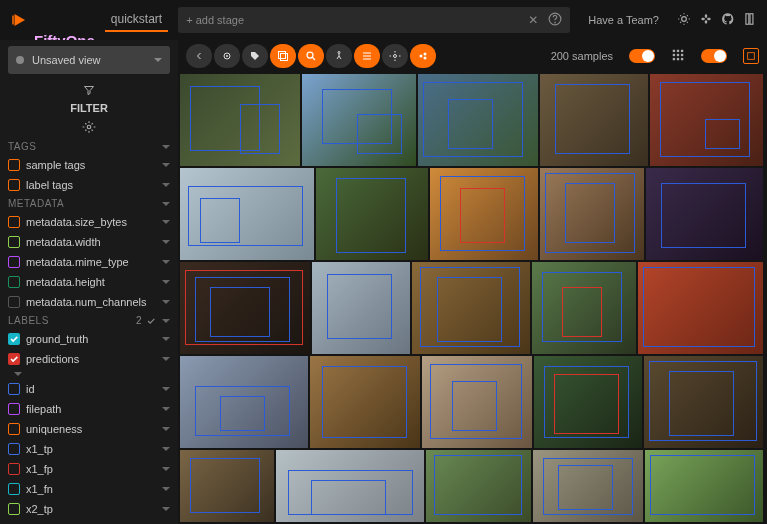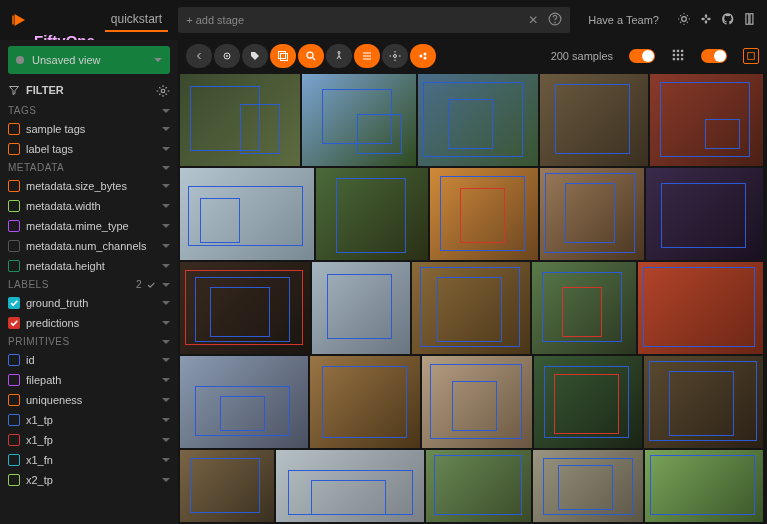--- a/index.html
+++ b/index.html
@@ -18,26 +18,26 @@
 .help-icon { color: #888; margin-left: 6px; }
 .team-link { font-size: 11px; color: #aaa; margin-left: 8px; }
 .top-icons { display: flex; gap: 8px; align-items: center; color: #aaa; margin-left: 8px; }
 .top-icons > * { cursor: pointer; }
 
 
 .main { flex: 1; display: flex; overflow: hidden; }
 
 
 .sidebar { width: 178px; background: #1a1a1a; overflow-y: auto; }
-.view-sel { margin: 6px 8px; height: 28px; background: #15803d; border-radius: 3px; display: flex; align-items: center; padding: 0 8px; gap: 8px; cursor: pointer; }
+.view-sel { margin: 6px 8px; height: 28px; background: #404040; border-radius: 3px; display: flex; align-items: center; padding: 0 8px; gap: 8px; cursor: pointer; }
 .dot-gray { width: 8px; height: 8px; border-radius: 50%; background: #888; }
 .view-sel-label { flex: 1; font-size: 11px; color: #ccc; }
 .caret { width: 0; height: 0; border-left: 4px solid transparent; border-right: 4px solid transparent; border-top: 4px solid #888; }
 
-.filter-hdr { display: flex; padding: 4px 8px; gap: 6px; }
+.filter-hdr { display: flex; align-items: center; padding: 4px 8px; gap: 6px; flex-direction: column; }
 .filter-hdr .label { flex: 1; font-size: 11px; font-weight: 600; color: #ccc; }
 
 .section-hdr { display: flex; align-items: center; padding: 3px 8px; color: #777; font-size: 10px; letter-spacing: 0.5px; }
 .section-hdr .label { flex: 1; }
 .section-badge { font-size: 10px; color: #888; margin-right: 4px; }
 
 .field-row { display: flex; align-items: center; padding: 2px 8px; gap: 6px; height: 20px; cursor: pointer; }
 .swatch { width: 12px; height: 12px; border: 1.5px solid #555; border-radius: 2px; flex-shrink: 0; }
 .swatch.checked { border: none; display: flex; align-items: center; justify-content: center; }
 .swatch.checked svg { width: 10px; height: 10px; }
@@ -172,27 +172,27 @@
             <span class="swatch" style="border-color:#8fd14f"></span>
             <span class="field-name">metadata.width</span>
             <span class="chev"></span>
           </div>
           <div class="field-row">
             <span class="swatch" style="border-color:#b74cff"></span>
             <span class="field-name">metadata.mime_type</span>
             <span class="chev"></span>
           </div>
           <div class="field-row">
+            <span class="swatch" style="border-color:#1a8f5c"></span>
+            <span class="field-name">metadata.height</span>
+            <span class="chev"></span>
+          </div>
+          <div class="field-row">
             <span class="swatch" style="border-color:#555"></span>
             <span class="field-name">metadata.num_channels</span>
-            <span class="chev"></span>
-          </div>
-          <div class="field-row">
-            <span class="swatch" style="border-color:#1a8f5c"></span>
-            <span class="field-name">metadata.height</span>
             <span class="chev"></span>
           </div>
           <div class="section-hdr">
             <span class="label">LABELS</span>
             <span class="section-badge">2</span>
             <svg width="10" height="10" viewBox="0 0 24 24" fill="none" stroke="#888" stroke-width="3">
               <path d="M5 12l5 5L20 7"></path>
             </svg>
             <span class="chev" style="margin-left:6px"></span>
           </div>
@@ -208,21 +208,20 @@
           <div class="field-row">
             <span class="swatch checked" style="background:#d6332a">
               <svg viewBox="0 0 24 24" fill="none" stroke="#fff" stroke-width="4">
                 <path d="M5 12l5 5L20 7"></path>
               </svg>
             </span>
             <span class="field-name">predictions</span>
             <span class="chev"></span>
           </div>
           <div class="section-hdr">
-            <span class="label">PRIMITIVES</span>
             <span class="chev" style="margin-left:6px"></span>
           </div>
           <div class="field-row">
             <span class="swatch" style="border-color:#3b6fe0"></span>
             <span class="field-name">id</span>
             <span class="chev"></span>
           </div>
           <div class="field-row">
             <span class="swatch" style="border-color:#b74cff"></span>
             <span class="field-name">filepath</span>

